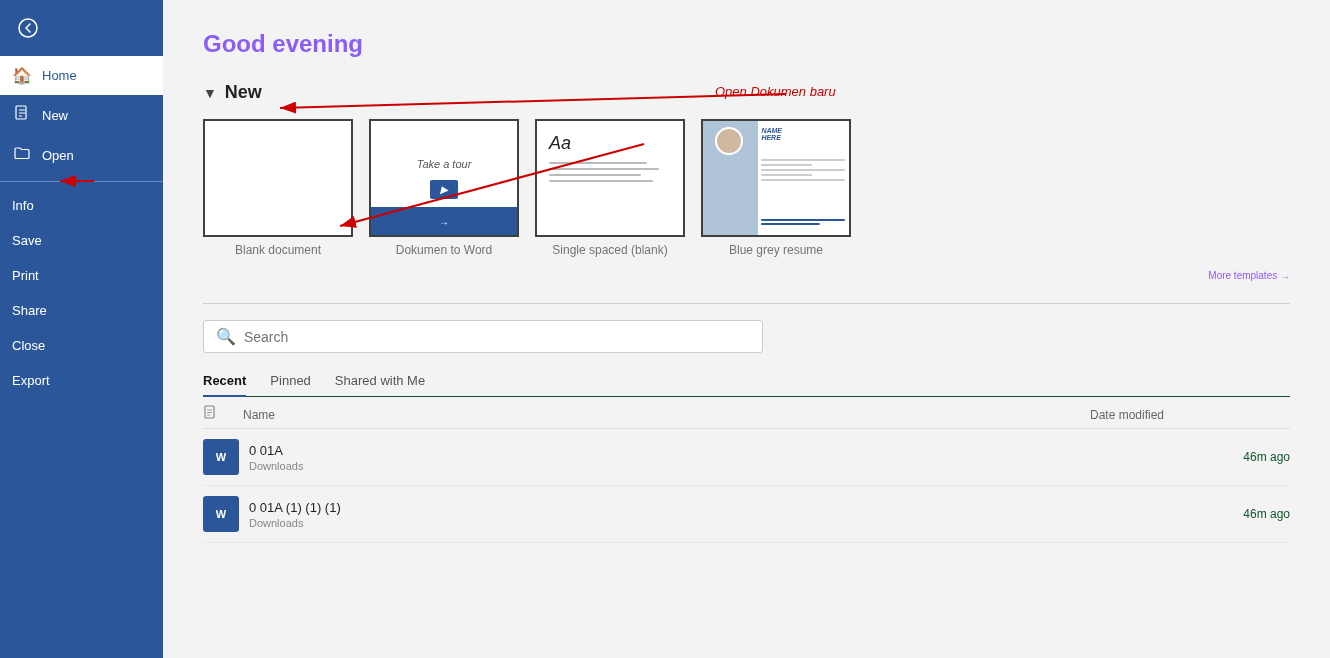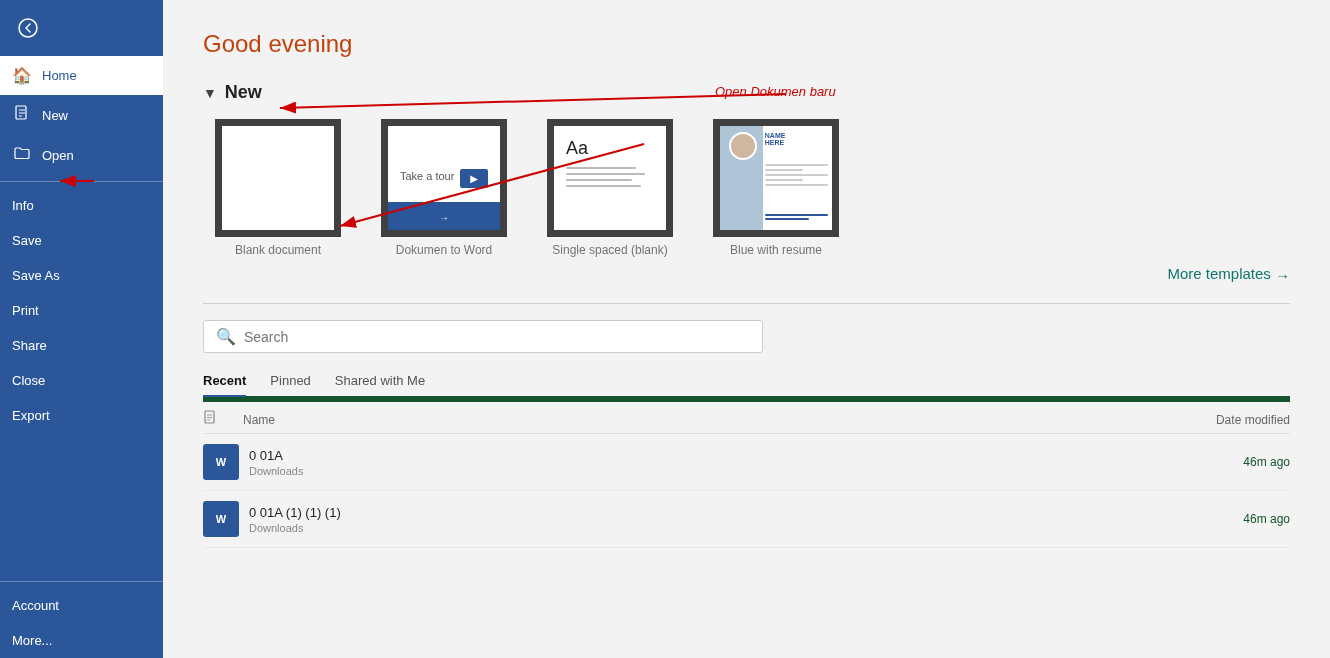--- a/index.html
+++ b/index.html
@@ -42,22 +42,22 @@
     
     .main {
       flex: 1;
       background: #f3f3f3;
       overflow-y: auto;
       padding: 30px 40px 20px 40px;
     }
 
     .greeting {
       font-size: 24px;
-      font-weight: 400;
-      color: #c2410c;
+      font-weight: 700;
+      color: #8b5cf6;
       margin-bottom: 24px;
     }
 
     .section-header {
       display: flex;
       align-items: center;
       gap: 8px;
       margin-bottom: 16px;
     }
     .section-header .chevron { font-size: 14px; color: #444; cursor: pointer; }
@@ -72,29 +72,30 @@
     }
     .template-card {
       display: flex;
       flex-direction: column;
       align-items: center;
       cursor: pointer;
       width: 150px;
       flex-shrink: 0;
     }
     .template-thumb {
-      width: 126px;
+      width: 150px;
       height: 118px;
-      border: 7px solid #404040;
+      border: 2px solid #404040;
       background: #fff;
       display: flex;
       align-items: center;
       justify-content: center;
       position: relative;
       overflow: hidden;
+      font-style: italic;
     }
     .template-label {
       font-size: 12px;
       color: #737373;
       margin-top: 6px;
       text-align: center;
     }
 
     
     .blank-thumb { background: #fff; }
@@ -169,22 +170,22 @@
       right: 4px;
     }
     .resume-blue-line { height: 2px; background: #2b579a; border-radius: 1px; margin-bottom: 2px; }
 
     .more-templates {
       text-align: right;
       margin-bottom: 20px;
       padding-right: 0;
     }
     .more-templates a {
-      color: #0f766e;
-      font-size: 15px;
+      color: #8b5cf6;
+      font-size: 10px;
       text-decoration: none;
       cursor: pointer;
     }
 
     
     .section-divider { border: none; border-top: 1px solid #d0d0d0; margin-bottom: 16px; }
 
     
     .search-bar {
       display: flex;
@@ -201,21 +202,21 @@
       border: none;
       outline: none;
       font-size: 14px;
       color: #333;
       width: 100%;
       background: transparent;
     }
     .search-icon-span { color: #888; font-size: 16px; }
 
     
-    .tabs { display: flex; gap: 24px; margin-bottom: 0; border-bottom: 6px solid #14532d; }
+    .tabs { display: flex; gap: 24px; margin-bottom: 0; border-bottom: 1px solid #14532d; }
     .tab {
       font-size: 13px;
       padding-bottom: 8px;
       cursor: pointer;
       color: #555;
       position: relative;
     }
     .tab.active {
       color: #111;
       font-weight: 600;
@@ -235,21 +236,21 @@
       display: flex;
       align-items: center;
       padding: 8px 0 4px 0;
       color: #666;
       font-size: 12px;
       border-bottom: 1px solid #e0e0e0;
       margin-bottom: 0;
     }
     .file-col-icon { width: 40px; }
     .file-col-name { flex: 1; }
-    .file-col-date { width: 200px; text-align: right; }
+    .file-col-date { width: 200px; }
 
     .file-row {
       display: flex;
       align-items: center;
       padding: 10px 0;
       border-bottom: 1px solid #e8e8e8;
       cursor: pointer;
     }
     .file-icon-word {
       width: 36px;
@@ -325,65 +326,53 @@
 
   <hr class="sidebar-divider">
 
   <div class="sidebar-item">
     <span>Info</span>
   </div>
   <div class="sidebar-item">
     <span>Save</span>
   </div>
   <div class="sidebar-item">
-    <span>Save As</span>
-  </div>
-  <div class="sidebar-item">
     <span>Print</span>
   </div>
   <div class="sidebar-item">
     <span>Share</span>
   </div>
   <div class="sidebar-item">
     <span>Close</span>
   </div>
   <div class="sidebar-item">
     <span>Export</span>
   </div>
 
-  <div class="sidebar-bottom">
-    <hr class="sidebar-divider">
-    <div class="sidebar-item">
-      <span>Account</span>
-    </div>
-    <div class="sidebar-item">
-      <span>More...</span>
-    </div>
-  </div>
 </div>
 
 <div class="main">
   <div class="greeting">Good evening</div>
 
   <div class="section-header">
     <span class="chevron">▼</span>
     <span class="section-title">New</span>
   </div>
 
   <div class="templates-row">
 
     <div class="template-card">
       <div class="template-thumb blank-thumb">
         
       </div>
       <div class="template-label">Blank document</div>
     </div>
 
     <div class="template-card">
-      <div class="template-thumb welcome-thumb" style="flex-direction:row; justify-content:center; gap:6px; padding:10px;">
+      <div class="template-thumb welcome-thumb" style="flex-direction:column; justify-content:center; gap:6px; padding:10px;">
         <div class="welcome-inner">Take a tour</div>
         <div style="display:flex; justify-content:center;">
           <div class="welcome-btn">
             <span style="font-size:10px;">▶</span>
           </div>
         </div>
         <div style="background:#2b579a; height:28px; width:100%; position:absolute; bottom:0; left:0; display:flex; align-items:center; justify-content:center;">
           <span style="color:#fff; font-size:10px;">→</span>
         </div>
       </div>
@@ -415,21 +404,21 @@
             <div class="resume-line"></div>
             <div class="resume-line short"></div>
             <div class="resume-line"></div>
           </div>
         </div>
         <div class="resume-blue-lines">
           <div class="resume-blue-line"></div>
           <div class="resume-blue-line" style="width:70%;"></div>
         </div>
       </div>
-      <div class="template-label">Blue with resume</div>
+      <div class="template-label">Blue grey resume</div>
     </div>
 
   </div>
 
   <div class="more-templates">
     <a>More templates →</a>
   </div>
 
   <hr class="section-divider">
 

